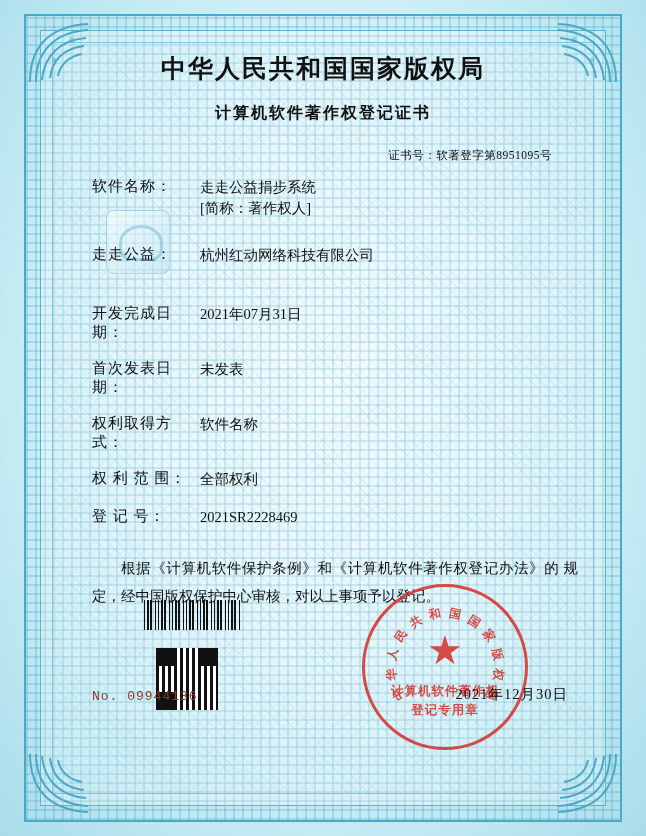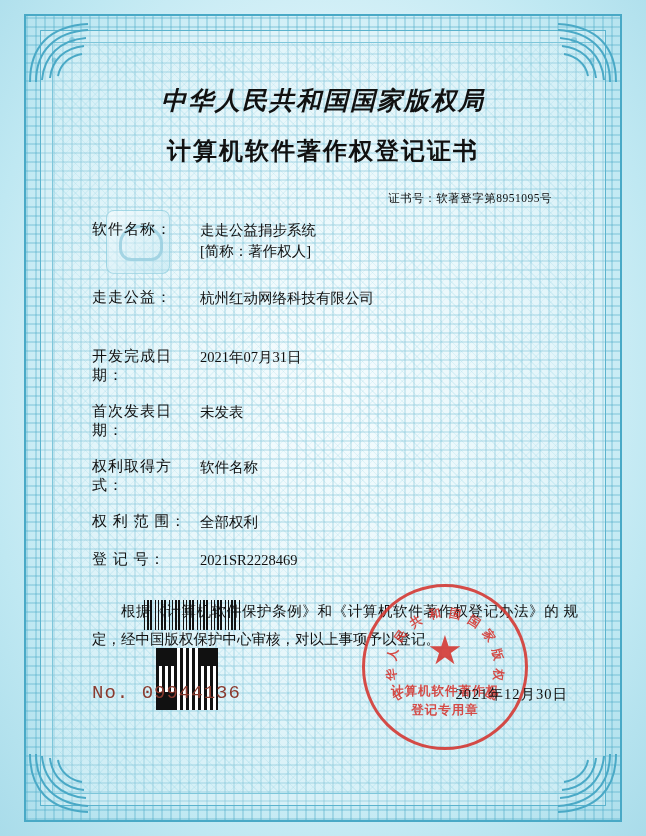--- a/index.html
+++ b/index.html
@@ -81,27 +81,25 @@
     bottom: 52px;
   }
 
   .title-main, .title-sub {
     text-align: center;
     color: #111111;
     font-weight: bold;
     letter-spacing: 2px;
   }
   .title-main {
-    margin-top: 32px;
     font-size: 25px;
-    font-style: italic;
   }
   .title-sub {
     margin-top: 18px;
-    font-size: 24px;
+    font-size: 16px;
   }
 
   .cert-no {
     margin-top: 24px;
     text-align: right;
     padding-right: 32px;
     font-size: 11.5px;
     color: #111;
     letter-spacing: 0.5px;
   }
@@ -252,21 +250,21 @@
     display: flex;
     justify-content: space-between;
     align-items: flex-end;
     font-size: 14px;
     color: #111;
   }
   .footer .serial {
     color: #8a3a2e;
     letter-spacing: 1px;
     font-family: "Liberation Mono", monospace;
-    font-size: 19px;
+    font-size: 13px;
   }
   .footer .date {
     font-size: 14.5px;
     letter-spacing: 1px;
   }
 </style>
 </head>
 <body>
 
 <div class="certificate">

